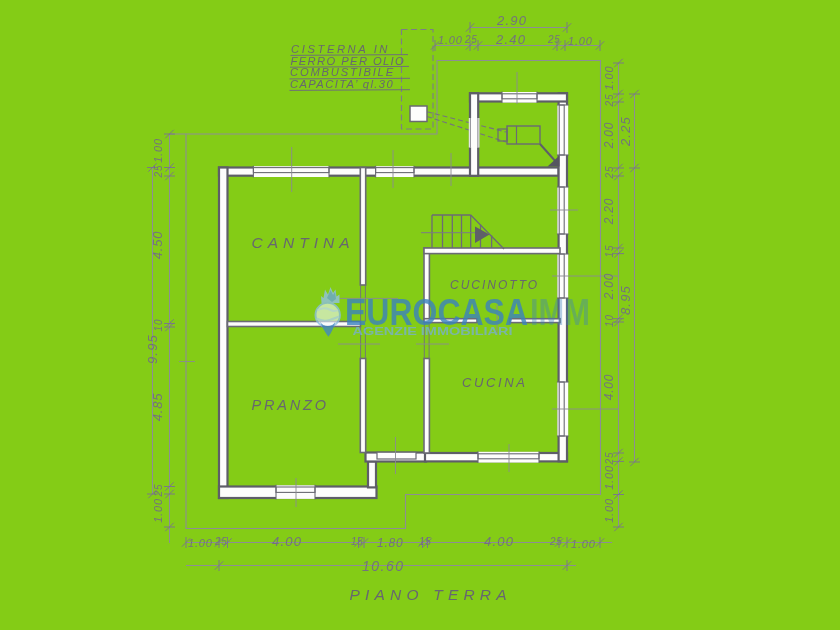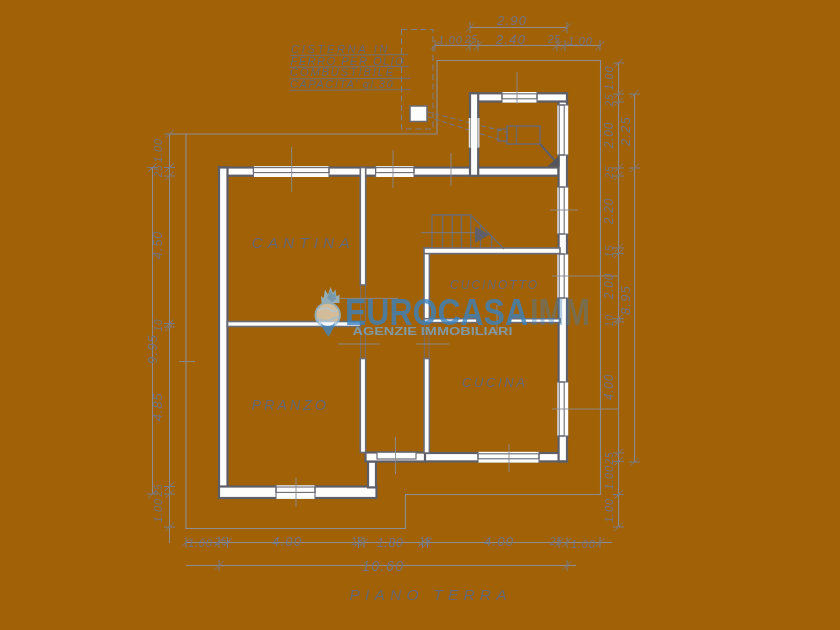--- a/index.html
+++ b/index.html
@@ -1,16 +1,16 @@
 <!DOCTYPE html>
 <html><head>
 <meta charset="utf-8">
 <style>
   html,body{margin:0;padding:0;background:#ffffff;}
-  #page{width:840px;height:630px;position:relative;background:#a16207;overflow:hidden;}
+  #page{width:840px;height:630px;position:relative;background:#84cc16;overflow:hidden;}
   svg{position:absolute;top:0;left:0;filter:blur(0.3px);}
   text{font-family:"Liberation Sans",sans-serif;}
   .hw{font-style:italic;fill:#67676f;}
   .dim{font-style:italic;fill:#73737d;}
 </style>
 </head>
 <body>
 <div id="page">
 <svg width="840" height="630" viewBox="0 0 840 630">
 

